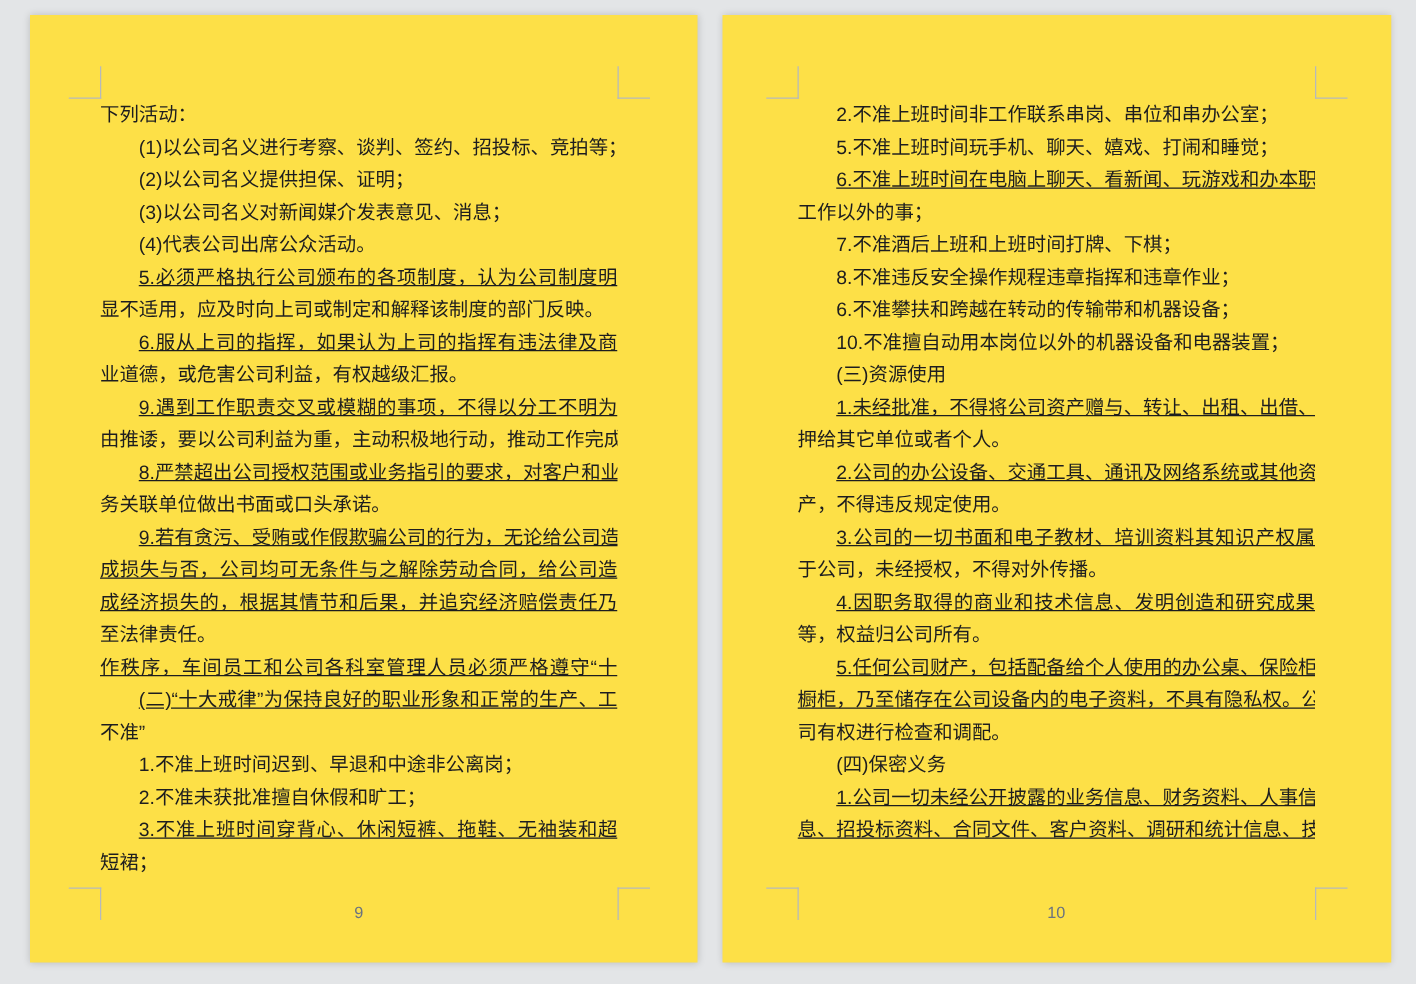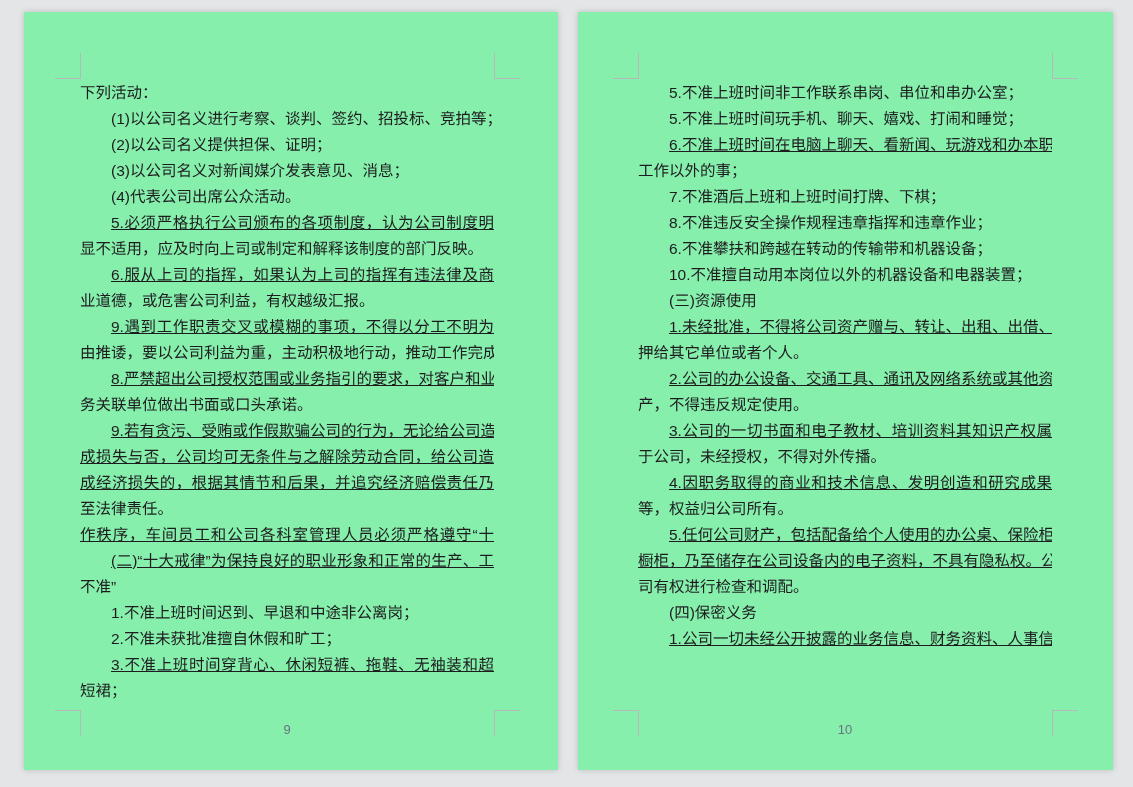--- a/index.html
+++ b/index.html
@@ -2,21 +2,21 @@
 <html lang="zh-CN"><head>
 <meta charset="utf-8">
 <style>
   html,body{margin:0;padding:0;background:#e3e5e7;}
   .canvas{
     position:relative;width:1133px;height:787px;overflow:hidden;
     background:#e3e5e7;
     font-family:"Liberation Sans",sans-serif;
   }
   .page{
-    position:absolute;top:12px;height:758px;background:#86efac;
+    position:absolute;top:12px;height:758px;background:#fde047;
     box-shadow:0 0 6px rgba(0,0,0,0.18);
     --tx:56px; 
   }
   #page-left{left:24px;width:534px;}
   #page-right{left:578px;width:535px;--tx:60px;}
 
   .text-block{
     position:absolute;top:68px;left:var(--tx);width:414px;
     color:#1d1d1f;font-size:15.5px;line-height:26px;
     overflow:hidden;
@@ -80,21 +80,21 @@
       </div>
     <div class="page-number">9</div>
   </div>
 
   <div class="page" id="page-right">
     <div class="cmark tl"></div>
     <div class="cmark tr"></div>
     <div class="cmark bl"></div>
     <div class="cmark br"></div>
     <div class="text-block">
-        <div class="line indent">5.不准上班时间非工作联系串岗、串位和串办公室；</div>
+        <div class="line indent">2.不准上班时间非工作联系串岗、串位和串办公室；</div>
         <div class="line indent">5.不准上班时间玩手机、聊天、嬉戏、打闹和睡觉；</div>
         <div class="line indent stretch">6.不准上班时间在电脑上聊天、看新闻、玩游戏和办本职</div>
         <div class="line">工作以外的事；</div>
         <div class="line indent">7.不准酒后上班和上班时间打牌、下棋；</div>
         <div class="line indent">8.不准违反安全操作规程违章指挥和违章作业；</div>
         <div class="line indent">6.不准攀扶和跨越在转动的传输带和机器设备；</div>
         <div class="line indent">10.不准擅自动用本岗位以外的机器设备和电器装置；</div>
         <div class="line indent bold">(三)资源使用</div>
         <div class="line indent stretch">1.未经批准，不得将公司资产赠与、转让、出租、出借、抵</div>
         <div class="line">押给其它单位或者个人。</div>
@@ -102,17 +102,18 @@
         <div class="line">产，不得违反规定使用。</div>
         <div class="line indent stretch">3.公司的一切书面和电子教材、培训资料其知识产权属</div>
         <div class="line">于公司，未经授权，不得对外传播。</div>
         <div class="line indent stretch">4.因职务取得的商业和技术信息、发明创造和研究成果</div>
         <div class="line">等，权益归公司所有。</div>
         <div class="line indent stretch">5.任何公司财产，包括配备给个人使用的办公桌、保险柜、</div>
         <div class="line stretch">橱柜，乃至储存在公司设备内的电子资料，不具有隐私权。公</div>
         <div class="line">司有权进行检查和调配。</div>
         <div class="line indent bold">(四)保密义务</div>
         <div class="line indent stretch">1.公司一切未经公开披露的业务信息、财务资料、人事信</div>
+        <div class="line stretch">息、招投标资料、合同文件、客户资料、调研和统计信息、技</div>
       </div>
     <div class="page-number">10</div>
   </div>
 
 </div>
 
 </body></html>

